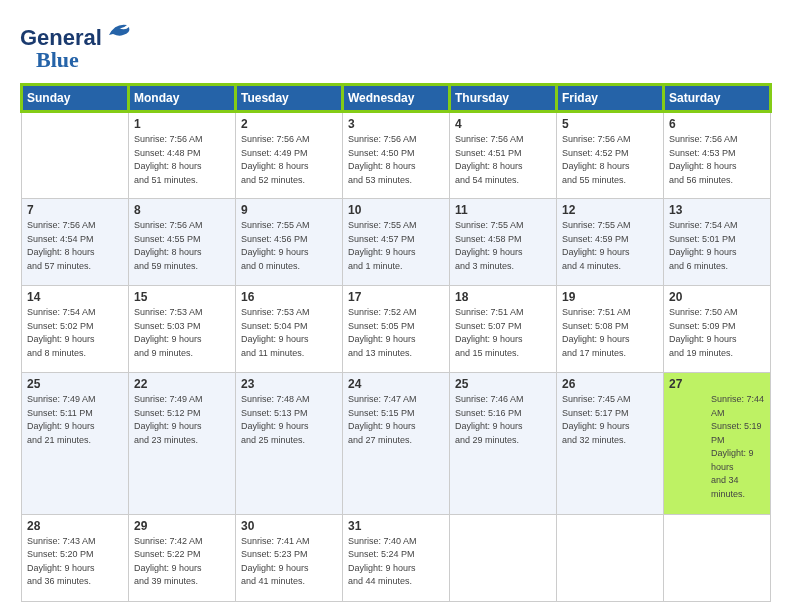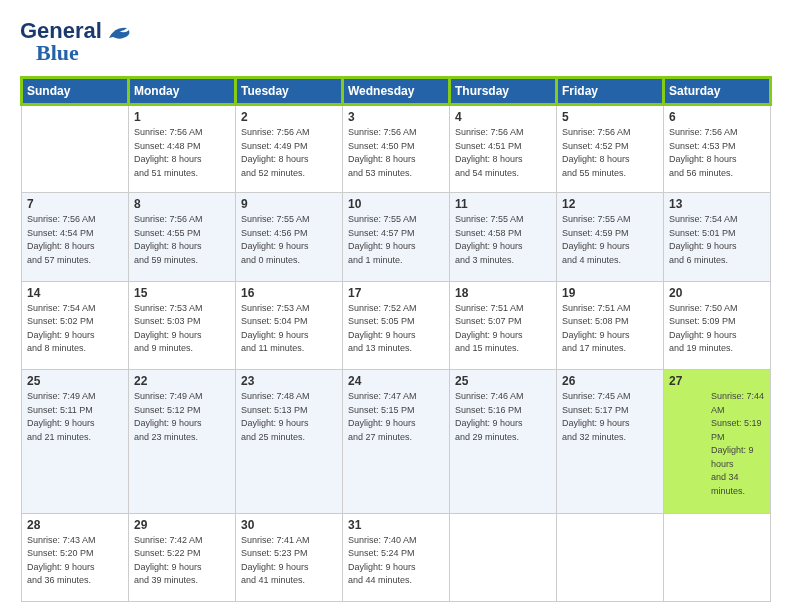--- a/index.html
+++ b/index.html
@@ -83,21 +83,21 @@
     .empty-cell {
       background: #f9f9f9;
     }
   </style>
 </head>
 <body>
 
 <div class="page">
   <div class="header">
     <div class="logo">
-      <div style="display:flex;align-items:flex-end;">
+      <div style="display:flex;align-items:flex-start;margin-top:7px;">
         <span style="font-size:22px;font-weight:bold;color:#1a3a6e;">General</span>
         <svg width="28" height="20" viewBox="0 0 28 20" style="margin-left:3px;margin-top:-4px;">
           <path d="M4,14 Q10,2 22,4 Q18,8 14,7 Q20,10 24,6 Q26,12 18,14 Q14,16 8,13 Z" fill="#2563a8"></path>
         </svg>
       </div>
       <div style="font-size:22px;font-weight:bold;color:#2563a8;margin-top:-4px;margin-left:16px;font-family:Liberation Serif, serif;">Blue</div>
     </div>
     <div class="title-block">
       <div class="month-title"></div>
       <div class="location-title"></div>

